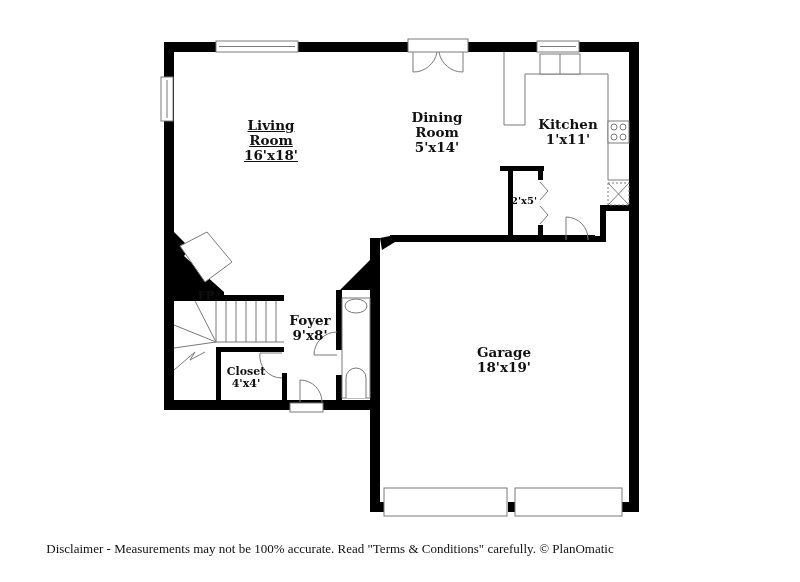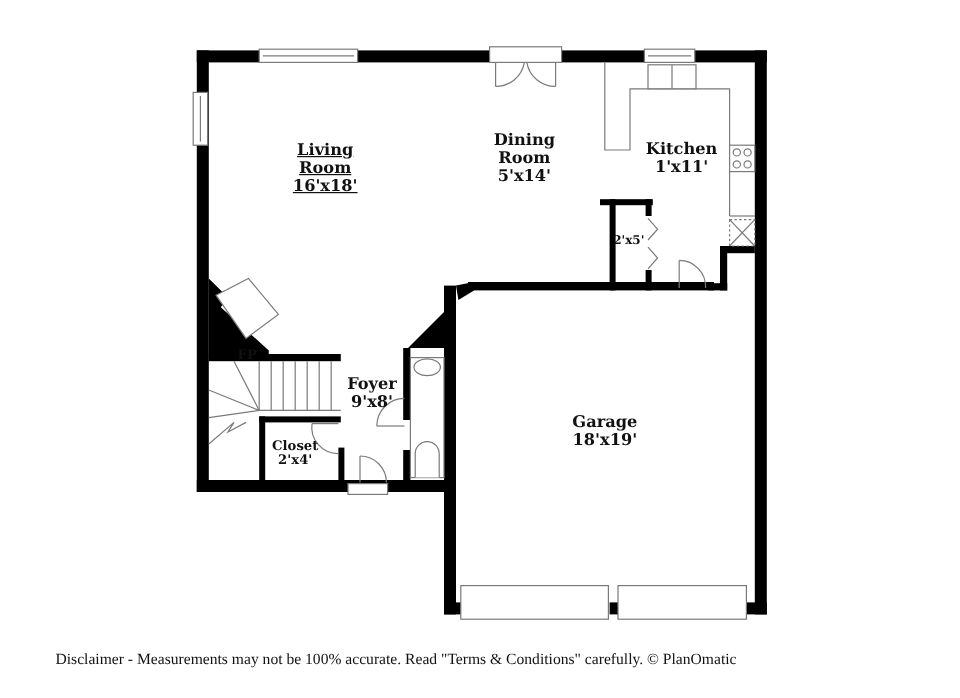--- a/index.html
+++ b/index.html
@@ -166,21 +166,21 @@
   <span>FP</span>
 </div>
 
 <div class="room-label" style="left:310px; top:313px;">
   <span>Foyer</span>
   <span>9'x8'</span>
 </div>
 
 <div class="room-label small-label" style="left:246px; top:366px;text-align:center;">
   <span>Closet</span>
-  <span>2'x4'</span>
+  <span>4'x4'</span>
 </div>
 
 <div class="room-label" style="left:504px; top:345px;">
   <span>Garage</span>
   <span>18'x19'</span>
 </div>
 
 <div id="disclaimer">Disclaimer - Measurements may not be 100% accurate. Read "Terms &amp; Conditions" carefully. © PlanOmatic</div>
 
 </body></html>

